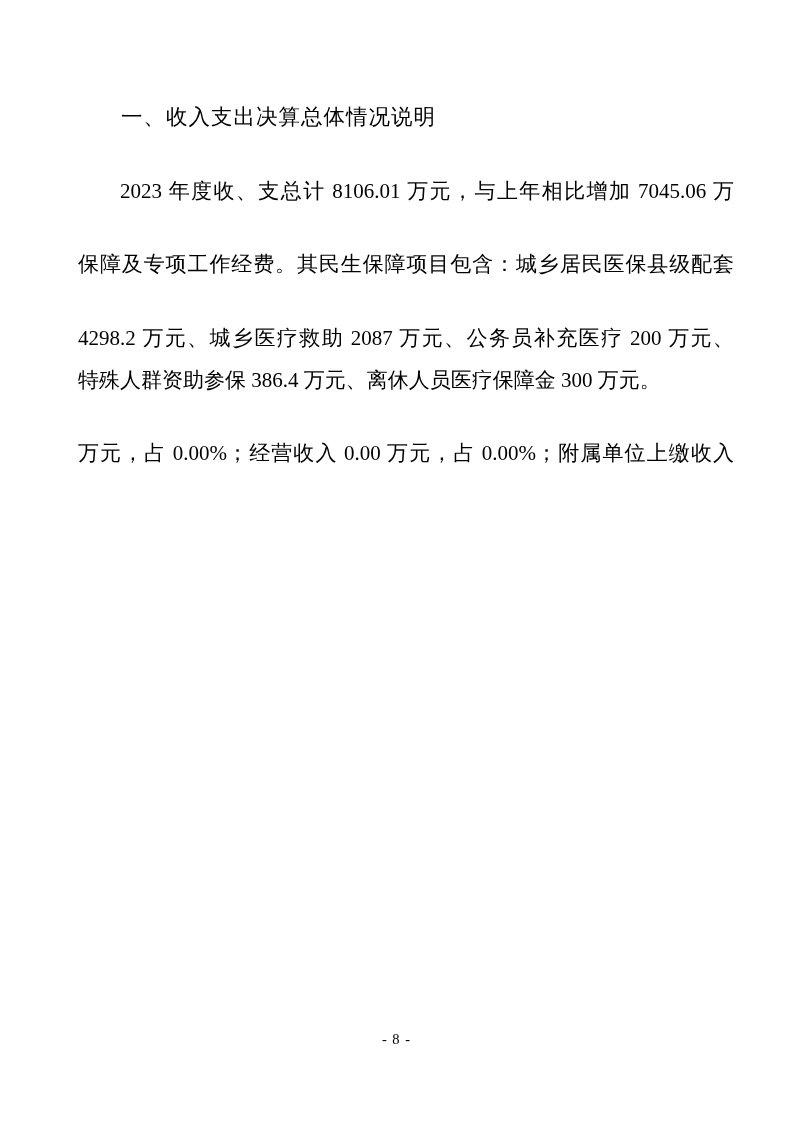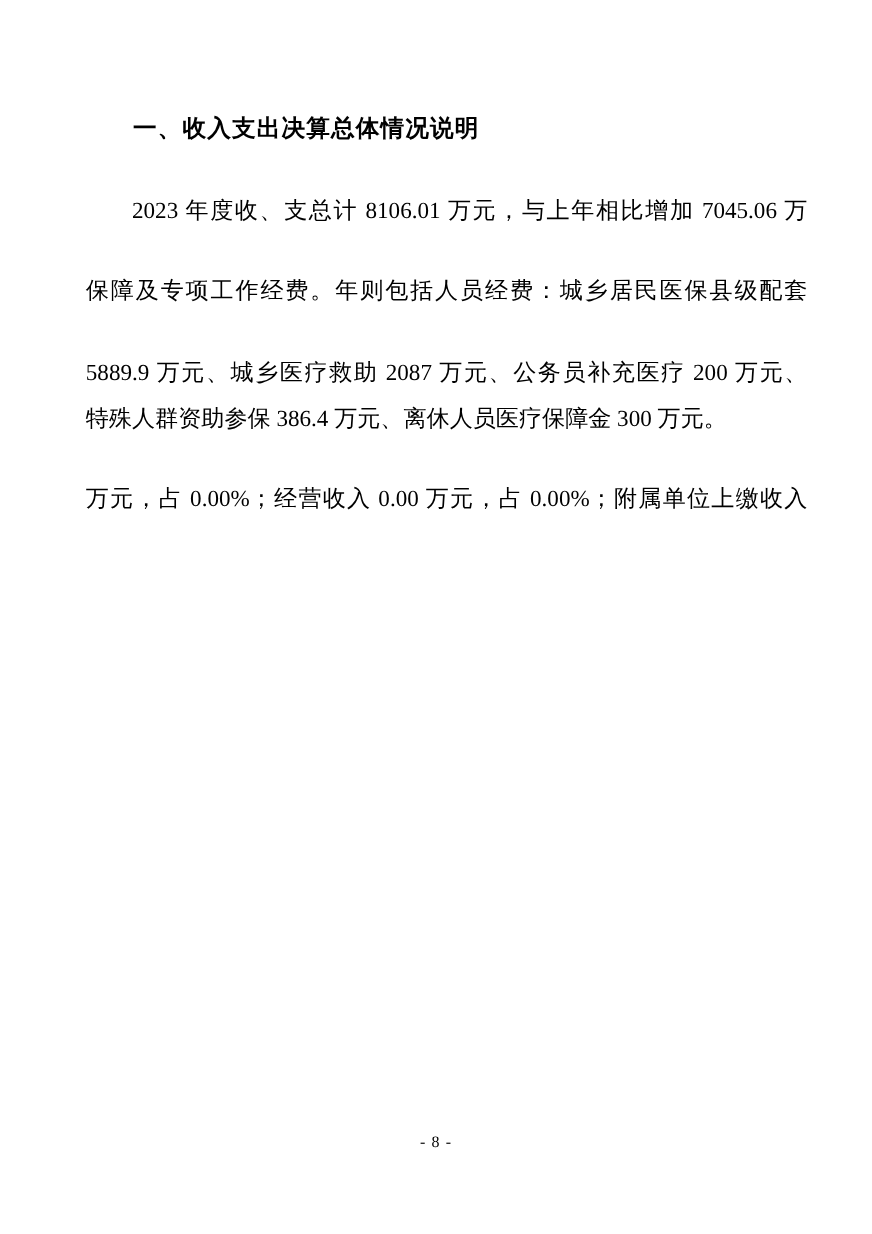--- a/index.html
+++ b/index.html
@@ -34,21 +34,21 @@
     text-align: justify;
     text-align-last: justify;
     margin-top: 32px;
   }
   
   .ind {
     text-indent: 42px;
   }
   .heading {
     font-family: "Liberation Sans", "DejaVu Sans", sans-serif;
-    font-weight: bold;
+    font-weight: normal;
     font-size: 21.5px;
     padding-left: 43px;
     letter-spacing: 1px;
   }
   .footer {
     position: absolute;
     left: 0;
     top: 1031px;
     width: 100%;
     text-align: center;
@@ -60,22 +60,22 @@
 </style>
 </head>
 <body>
 
 <div class="page">
   <div class="content">
 
     <div class="line heading">一、收入支出决算总体情况说明</div>
 
     <div class="line j ind">2023 年度收、支总计 8106.01 万元，与上年相比增加 7045.06 万</div>
-    <div class="line j">保障及专项工作经费。年则包括人员经费：城乡居民医保县级配套</div>
-    <div class="line j">5889.9 万元、城乡医疗救助 2087 万元、公务员补充医疗 200 万元、</div>
+    <div class="line j">保障及专项工作经费。其民生保障项目包含：城乡居民医保县级配套</div>
+    <div class="line j">4298.2 万元、城乡医疗救助 2087 万元、公务员补充医疗 200 万元、</div>
     <div class="line">特殊人群资助参保 386.4 万元、离休人员医疗保障金 300 万元。</div>
 
 
     <div class="line j">万元，占 0.00%；经营收入 0.00 万元，占 0.00%；附属单位上缴收入</div>
 
   </div>
 
   <div class="footer">- 8 -</div>
 </div>
 

